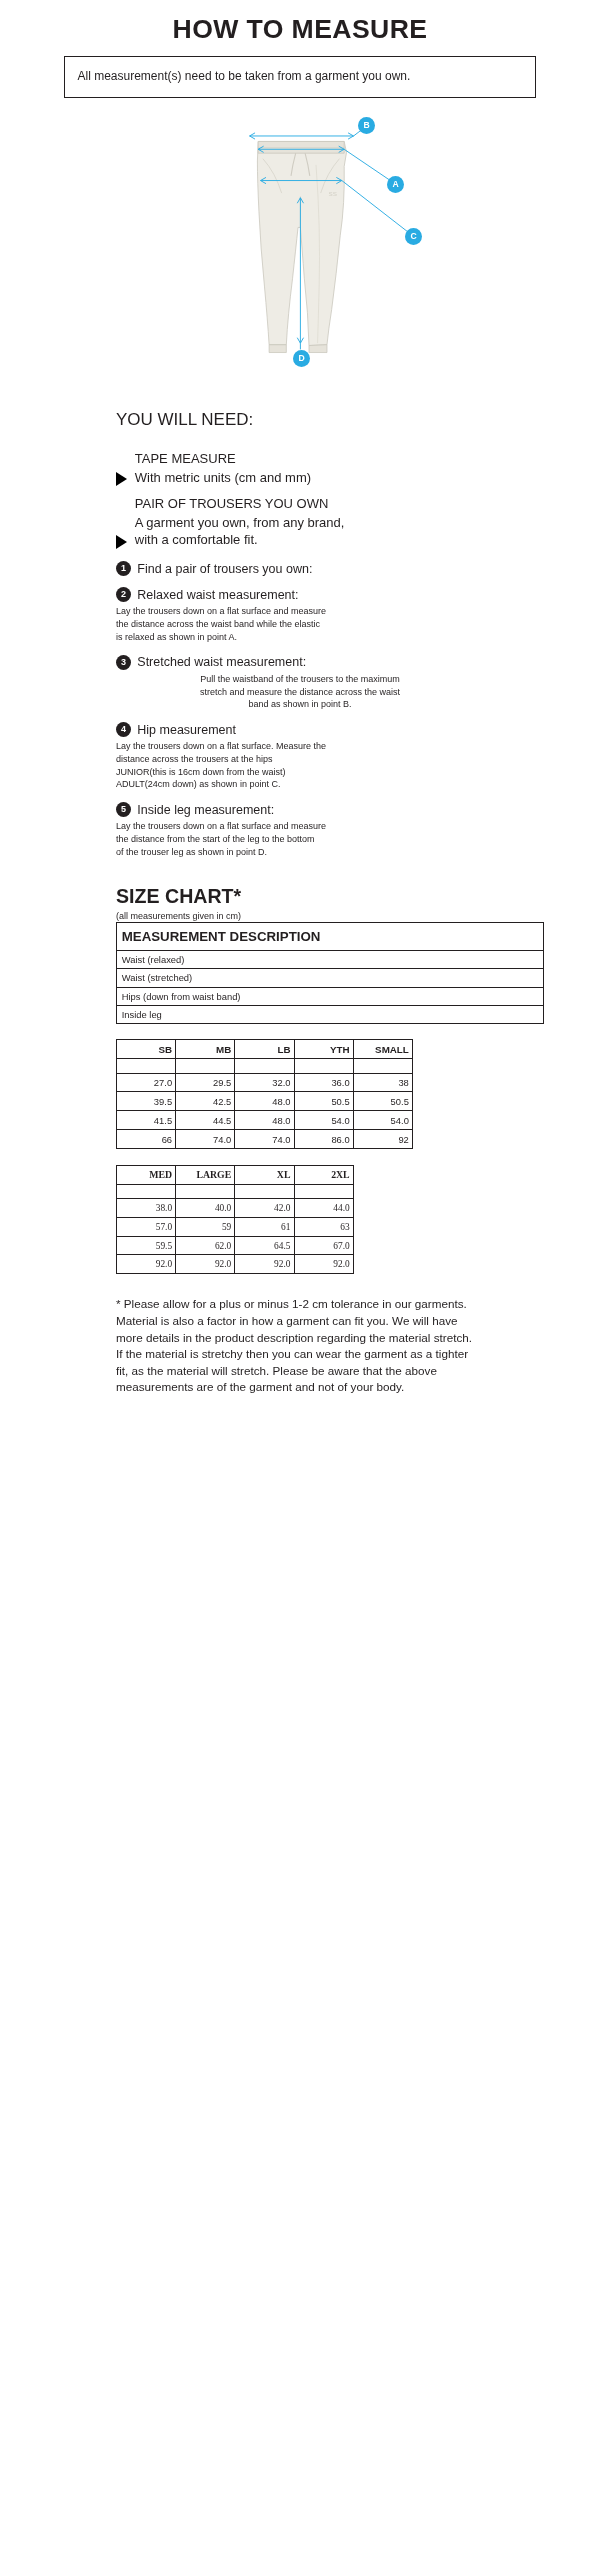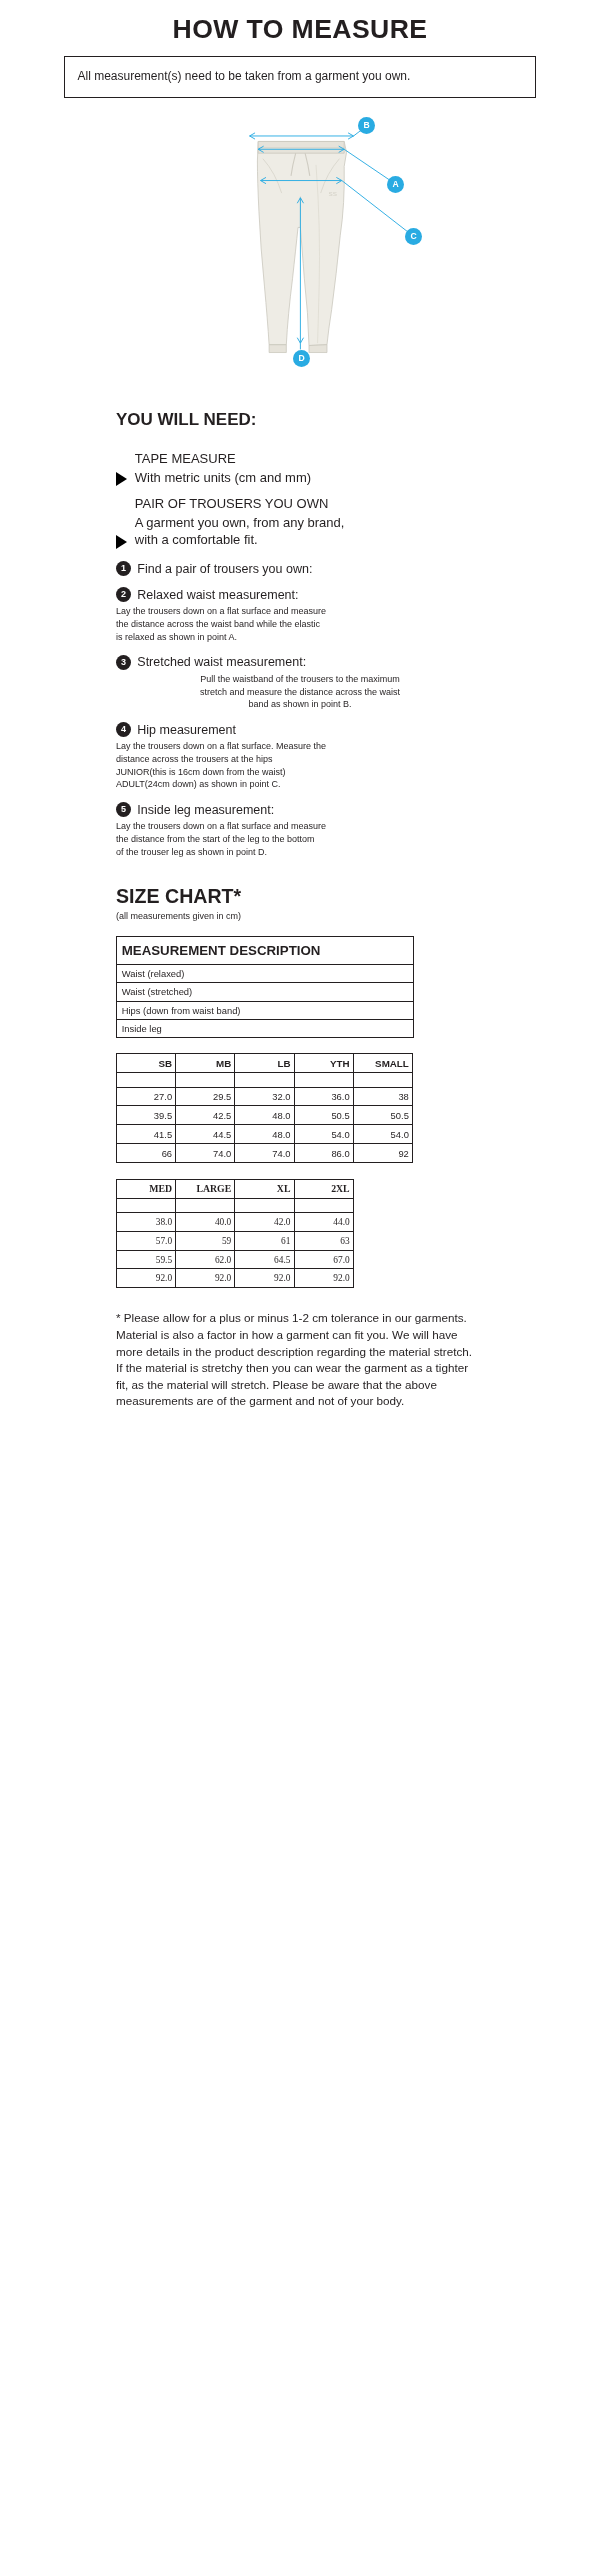--- a/index.html
+++ b/index.html
@@ -56,21 +56,21 @@
     background: #29abe2;
     color: #ffffff;
     font-size: 8.6px;
     font-weight: bold;
     line-height: 17px;
     text-align: center;
   }
   
   .h2 {
     font-size: 17px;
-    font-weight: bold;
+    font-weight: normal;
     margin: 34px 14px 0 116px;
   }
   .need-block {
     margin: 22px 0 0 116px;
     width: 368px;
   }
   .need-item {
     display: flex;
     align-items: flex-end;
     margin-bottom: 11px;
@@ -134,22 +134,22 @@
   }
   .sizechart-sub {
     font-size: 9px;
     margin: 3.1px 0 0 116px;
   }
   table {
     border-collapse: collapse;
     font-size: 9.4px;
   }
   .t-desc {
-    margin: 15px 0 0 116px;
-    width: 298px;
+    margin: 1px 0 0 116px;
+    width: 428px;
     border: 1.3px solid #231f20;
   }
   .t-desc td {
     border-top: 0.8px solid #231f20;
     padding: 3.1px 4.7px;
     text-align: left;
   }
   .t-desc tr:first-child td {
     border-top: none;
   }

